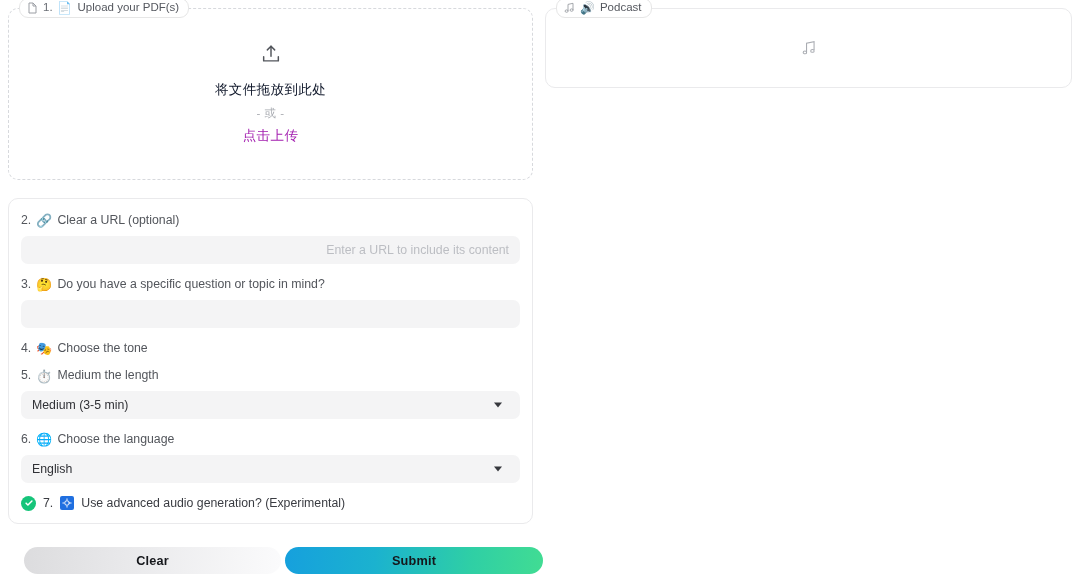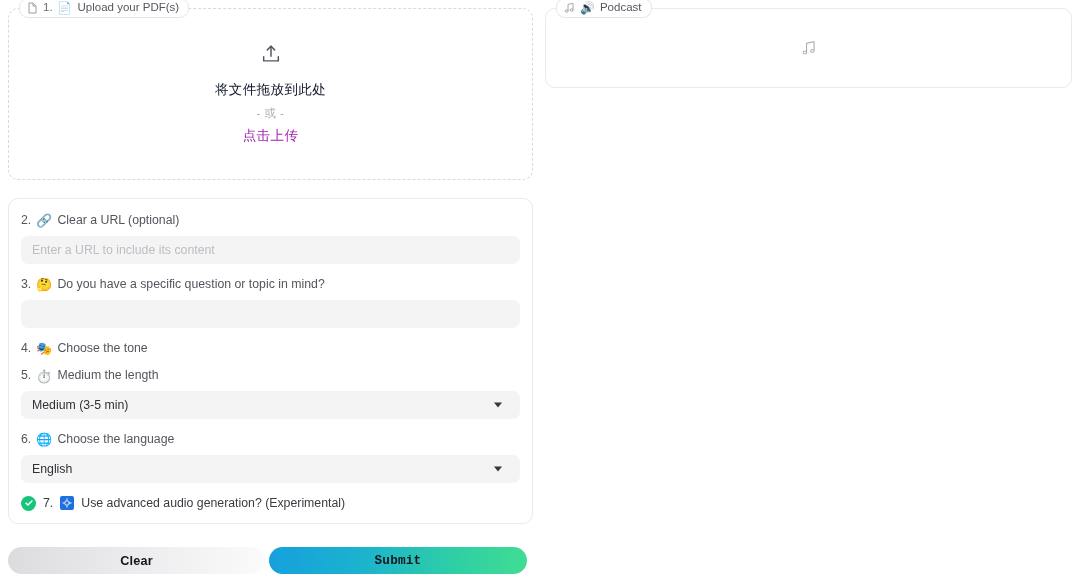--- a/index.html
+++ b/index.html
@@ -114,20 +114,21 @@
     width: 100%;
     height: 28px;
     border: none;
     border-radius: 7px;
     background: #f4f4f5;
     padding: 0 11px;
     font-family: "Liberation Sans", sans-serif;
     font-size: 12.3px;
     color: #303136;
     outline: none;
+    text-align: right;
   }
   .textinput::placeholder { color: #bcbec3; }
 
   .selectbox {
     position: relative;
     width: 100%;
     height: 28px;
     border-radius: 7px;
     background: #f4f4f5;
     display: flex;
@@ -177,21 +178,21 @@
     width: 14px; height: 14px;
     border-radius: 2px;
     background: #1f6fe0;
     flex: 0 0 auto;
   }
   .chip-blue svg { display: block; }
 
   
   .btn-row {
     position: absolute;
-    left: 8px;
+    left: 24px;
     top: 547px;
     width: 527px;
     display: flex;
     gap: 4px;
   }
   .btn {
     height: 27px;
     border-radius: 14px;
     border: none;
     display: flex;
@@ -204,21 +205,20 @@
     cursor: pointer;
     letter-spacing: .2px;
   }
   .btn-clear {
     width: 257px;
     background: linear-gradient(95deg, #dcdcde 0%, #e9e9eb 40%, #fbfbfc 100%);
   }
   .btn-submit {
     width: 258px;
     background: linear-gradient(95deg, #16a0dd 0%, #1bb2cf 35%, #2fcfa5 72%, #41dc93 100%);
-    font-family: Liberation Mono, monospace;
   }
 
   
   .right-col {
     position: absolute;
     left: 545px;
     top: 8px;
     width: 527px;
   }
   .podcast-panel {

